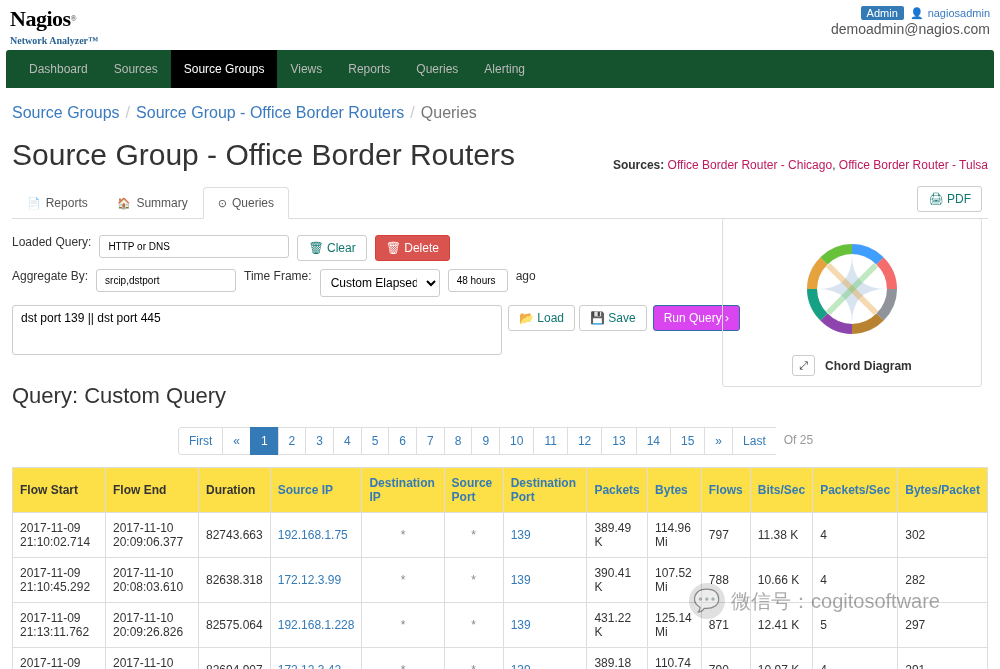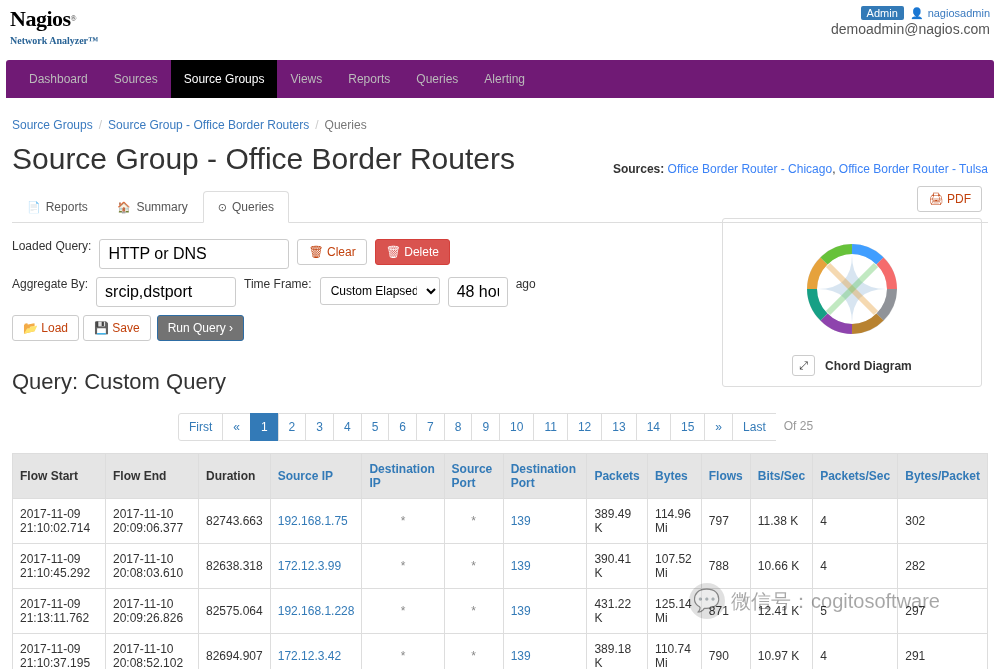--- a/index.html
+++ b/index.html
@@ -6,65 +6,65 @@
 body { font-family: "Helvetica Neue", Helvetica, Arial, sans-serif; font-size: 13px; color: #333; background: #fff; width: 1000px; }
 .top-header { display: flex; justify-content: space-between; align-items: flex-start; padding: 6px 10px 2px 10px; }
 .logo { font-family: Georgia, serif; }
 .logo-main { font-size: 22px; font-weight: bold; color: #000; letter-spacing: -0.5px; }
 .logo-sub { font-size: 10px; color: #2a6496; font-weight: bold; }
 .logo-sup { font-size: 8px; vertical-align: super; }
 .user-area { text-align: right; font-size: 11px; }
 .admin-badge { background: #337ab7; color: #fff; border-radius: 2px; padding: 1px 6px; font-size: 11px; display: inline-block; margin-right: 4px; }
 .user-link { color: #3a7abf; text-decoration: none; }
 .user-email { color: #555; margin-top: 1px; font-size: 14px; }
-.navbar { background: #701a75; color: #ccc; display: flex; padding: 0 10px; font-size: 12px; border-radius: 3px 3px 0 0; margin: 10px 6px; }
+.navbar { background: #14532d; color: #ccc; display: flex; padding: 0 10px; font-size: 12px; border-radius: 3px 3px 0 0; margin: 0 6px; }
 .navbar ul { list-style: none; display: flex; }
 .navbar li { padding: 12px 13px; cursor: pointer; color: #bbb; }
 .navbar li.active { background: #000; color: #fff; }
-.breadcrumb { padding: 10px 12px; font-size: 12px; color: #777; }
+.breadcrumb { padding: 16px 12px; font-size: 16px; color: #777; }
 .breadcrumb a { color: #3a7abf; text-decoration: none; }
 .breadcrumb .sep { color: #ccc; padding: 0 6px; }
 .main { padding: 0 12px 12px 12px; }
 .page-title-row { display: flex; justify-content: space-between; align-items: flex-end; margin-bottom: 14px; }
 h1 { font-size: 30px; font-weight: 500; color: #333; }
 .sources-line { font-size: 12px; color: #333; }
-.sources-line a { color: #3b82f6; text-decoration: none; }
+.sources-line a { color: #be185d; text-decoration: none; }
 .tabs { border-bottom: 1px solid #ddd; margin-bottom: 16px; }
 .tabs ul { list-style: none; display: flex; }
 .tabs li { padding: 8px 14px; font-size: 12px; cursor: pointer; color: #555; border: 1px solid transparent; border-bottom: none; position: relative; top: 1px; }
 .tabs li.active { border: 1px solid #ddd; border-bottom-color: #fff; border-radius: 4px 4px 0 0; background: #fff; }
 .tabs li .icon { margin-right: 5px; font-size: 11px; }
 .query-row { display: flex; align-items: flex-start; gap: 8px; margin-bottom: 8px; font-size: 12px; flex-wrap: wrap; }
 .label-txt { color: #333; }
-.form-input { border: 1px solid #ccc; padding: 5px 8px; border-radius: 3px; font-size: 16px; }
+.form-input { border: 1px solid #ccc; padding: 5px 8px; border-radius: 3px; font-size: 10px; }
 .form-input.w-query { width: 190px; }
 .form-input.w-agg { width: 140px; }
 .form-select { border: 1px solid #ccc; padding: 5px 6px; border-radius: 3px; font-size: 12px; background: #fff; }
-.btn { border: 1px solid #ccc; background: #fff; padding: 5px 10px; border-radius: 3px; font-size: 12px; cursor: pointer; color: #c2410c; }
+.btn { border: 1px solid #ccc; background: #fff; padding: 5px 10px; border-radius: 3px; font-size: 12px; cursor: pointer; color: #0f766e; }
 .btn-danger { background: #d9534f; border-color: #d43f3a; color: #fff; }
-.btn-primary { background: #737373; border-color: #2e6da4; color: #fff; }
+.btn-primary { background: #d946ef; border-color: #2e6da4; color: #fff; }
 .query-editor-row { display: flex; gap: 6px; align-items: flex-start; }
 .query-textarea { border: 1px solid #ccc; border-radius: 3px; width: 490px; height: 50px; padding: 5px 8px; font-size: 12px; font-family: inherit; resize: none; }
 .editor-side { display: flex; flex-direction: row; gap: 4px; }
 .right-panel { position: absolute; right: 18px; top: 186px; width: 260px; }
 .pdf-btn { float: right; margin-bottom: 6px; }
 .chord-box { border: 1px solid #ddd; border-radius: 3px; padding: 10px; text-align: center; clear: both; width: 260px; }
 .chord-svg { width: 130px; height: 120px; margin: 0 auto; display: block; }
 .chord-caption { margin-top: 6px; font-size: 12px; display: flex; gap: 10px; align-items: center; justify-content: center; }
 .chord-caption .expand { border: 1px solid #ccc; border-radius: 3px; padding: 3px 6px; font-size: 11px; cursor: pointer; }
 h2 { font-size: 22px; font-weight: 500; margin: 28px 0 18px 0; }
 .pager { text-align: center; margin-bottom: 12px; }
 .pager ul { list-style: none; display: inline-flex; }
 .pager li { border: 1px solid #ddd; padding: 6px 10px; font-size: 12px; margin-left: -1px; cursor: pointer; color: #337ab7; background: #fff; }
 .pager li.active { background: #337ab7; color: #fff; border-color: #337ab7; }
 .pager li:first-child { border-radius: 3px 0 0 3px; }
 .pager .of { border: none; color: #999; padding: 6px 8px; cursor: default; }
 table { width: 100%; border-collapse: collapse; font-size: 12px; }
 th, td { border: 1px solid #ddd; padding: 8px 7px; text-align: left; }
-th { background: #e5e5e5; font-weight: bold; }
+th { background: #fde047; font-weight: bold; }
 th.sortable { color: #337ab7; cursor: pointer; }
 td a { color: #337ab7; text-decoration: none; }
 td.center { text-align: center; color: #888; }
 .watermark { position: fixed; bottom: 50px; right: 60px; font-size: 20px; color: rgba(0,0,0,0.35); font-family: 'Microsoft YaHei', sans-serif; pointer-events: none; }
 .wm-circle { display:inline-flex; width:36px; height:36px; border-radius:50%; background:rgba(0,0,0,0.12); align-items:center; justify-content:center; font-size:22px; color:rgba(0,0,0,0.4); margin-right:6px;}
 </style>
 </head>
 <body>
 
 <div class="top-header">
@@ -148,20 +148,21 @@
   <div class="query-row">
     <span class="label-txt">Aggregate By:</span>
     <input class="form-input w-agg" value="srcip,dstport" style="">
     <span class="label-txt">Time Frame:</span>
     <select class="form-select" style="width:120px"><option>Custom Elapsed Time</option></select>
     <input class="form-input" style="width: 60px;" value="48 hours">
     <span class="label-txt">ago</span>
   </div>
 
   <div class="query-editor-row">
+    <textarea class="query-textarea" style="">dst port 139 || dst port 445</textarea>
     <div class="editor-side">
       <button class="btn"><span>📂</span> <span>Load</span></button>
       <button class="btn"><span>💾</span> <span>Save</span></button>
     </div>
     <button class="btn btn-primary"><span>Run Query</span> <span>›</span></button>
   </div>
 
   <h2>Query: Custom Query</h2>
 
   <div class="pager"><ul id="pager-ul">

